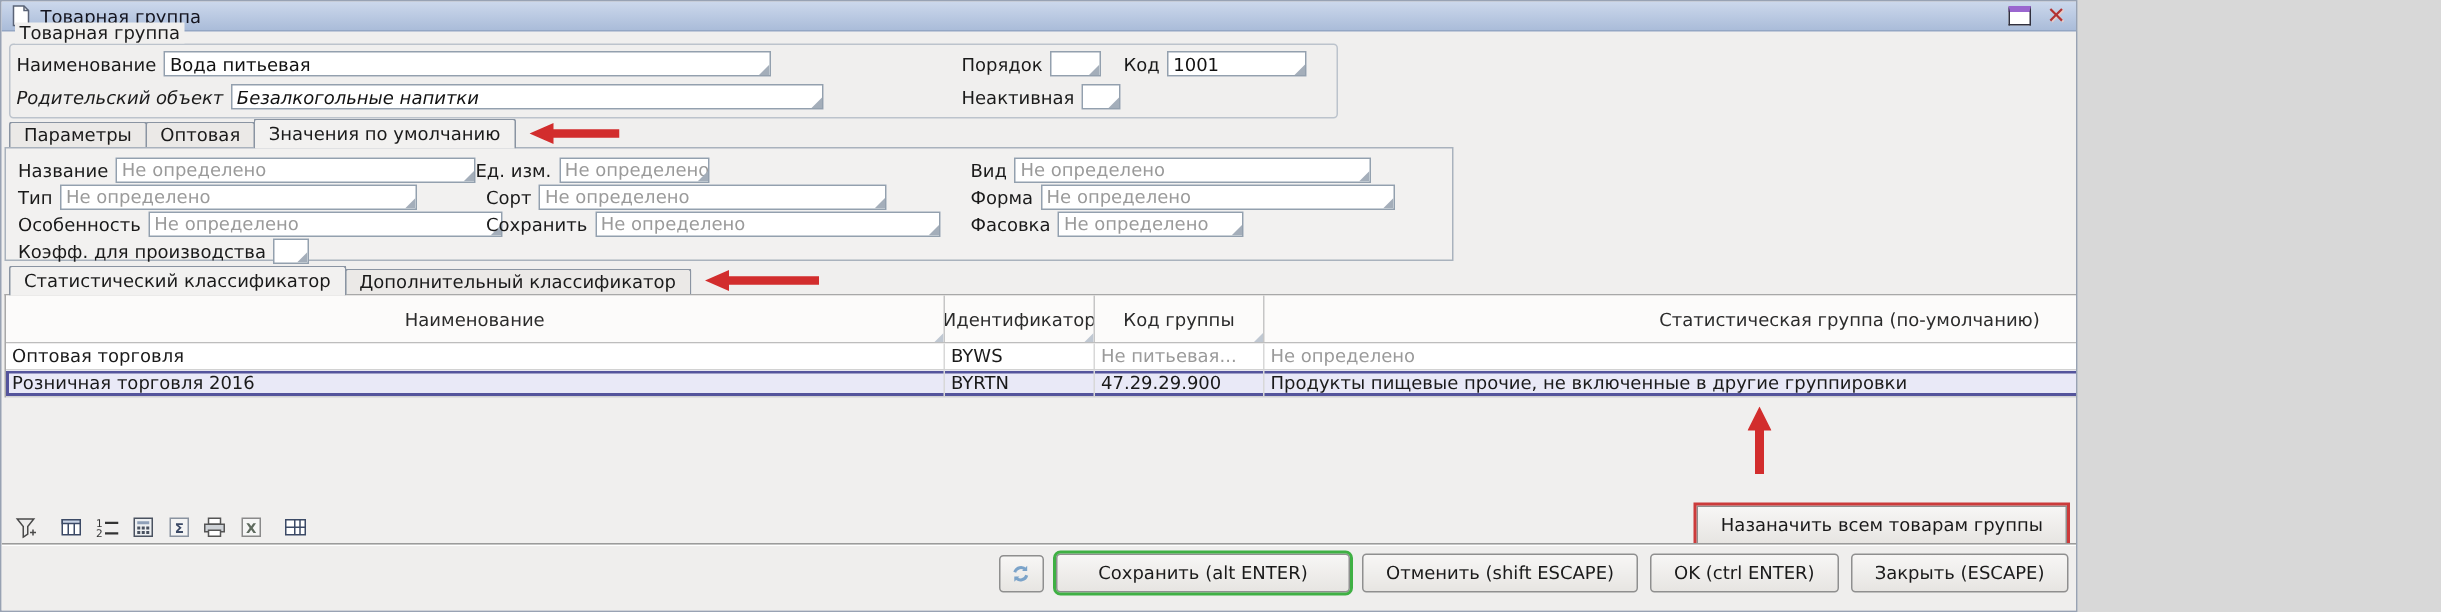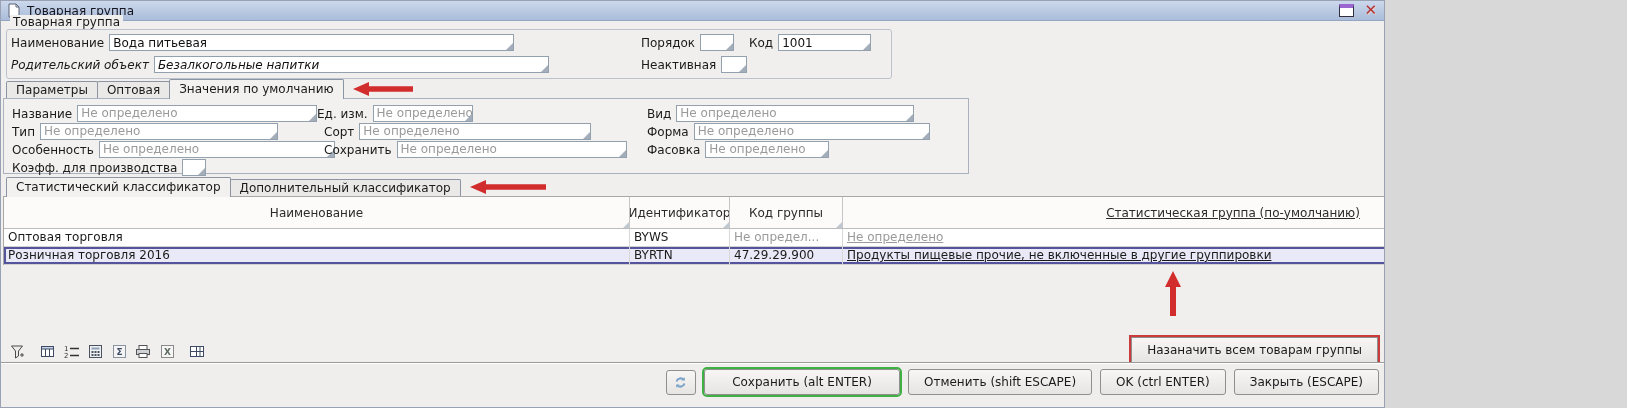--- a/index.html
+++ b/index.html
@@ -51,21 +51,21 @@
     box-shadow:inset 1px 0 0 #ffffff; z-index:1; background:transparent; }
   .grid-head{ display:flex; height:32px; background:#fcfbfa; border-bottom:1px solid #bdbdbd; }
   .gh-cell{ position:relative; border-right:1px solid #c6c6c6; display:flex; align-items:center;
     justify-content:center; font-size:12px; color:#2b2b2b; overflow:hidden; white-space:nowrap; }
   .gh-cell::after{ content:""; position:absolute; right:0; bottom:0; width:0; height:0;
     border-left:6px solid transparent; border-bottom:6px solid #c0c8d2; }
   .grid-row{ display:flex; height:18px; background:#ffffff; border-bottom:1px solid #d2d2d2; }
   .grid-row.selected{ background:#e9e9f7; box-shadow:inset 0 0 0 2px #54549c; }
   .gc{ border-right:1px solid #d8d8d8; padding:0 4px; line-height:16px; overflow:hidden; white-space:nowrap; }
   .gc.muted{ color:#9a9a9a; }
-  .c-name{ width:626px; } .c-id{ width:100px; } .c-code{ width:113px; } .c-stat{ flex:1;text-decoration:underline; }
+  .c-name{ width:626px; } .c-id{ width:100px; } .c-code{ width:113px; } .c-stat{ flex:1; }
   
   .grid-toolbar{ position:absolute; left:7px; top:342px; display:flex; align-items:center; gap:6px; }
   .ticon{ width:18px; height:17px; display:inline-flex; align-items:center; justify-content:center; }
   .ticon.sep{ margin-right:6px; }
   .btn{ height:26px; background:linear-gradient(#f7f6f5,#e7e5e2); border:1px solid #8f8f8f;
     border-radius:3px; font:inherit; color:#1a1a1a; padding:0 15px; white-space:nowrap; }
   .assign-btn{ position:absolute; right:6px; top:336px; height:26px; outline:2px solid #cc3b3b; border-radius:0; }
   
   .footer{ position:absolute; left:0; right:0; bottom:0; height:45px; background:#efeeed;
     border-top:1px solid #9b9b9b; box-shadow:inset 0 1px 0 #ffffff;
@@ -205,21 +205,21 @@
   <div class="grid">
     <div class="grid-head">
       <div class="gh-cell c-name">Наименование</div>
       <div class="gh-cell c-id">Идентификатор</div>
       <div class="gh-cell c-code">Код группы</div>
       <div class="gh-cell c-stat">Статистическая группа (по-умолчанию)</div>
     </div>
     <div class="grid-row">
       <div class="gc c-name">Оптовая торговля</div>
       <div class="gc c-id">BYWS</div>
-      <div class="gc c-code muted">Не определ...</div>
+      <div class="gc c-code muted">Не питьевая...</div>
       <div class="gc c-stat muted">Не определено</div>
     </div>
     <div class="grid-row selected">
       <div class="gc c-name">Розничная торговля 2016</div>
       <div class="gc c-id">BYRTN</div>
       <div class="gc c-code">47.29.29.900</div>
       <div class="gc c-stat">Продукты пищевые прочие, не включенные в другие группировки</div>
     </div>
   </div>
 

